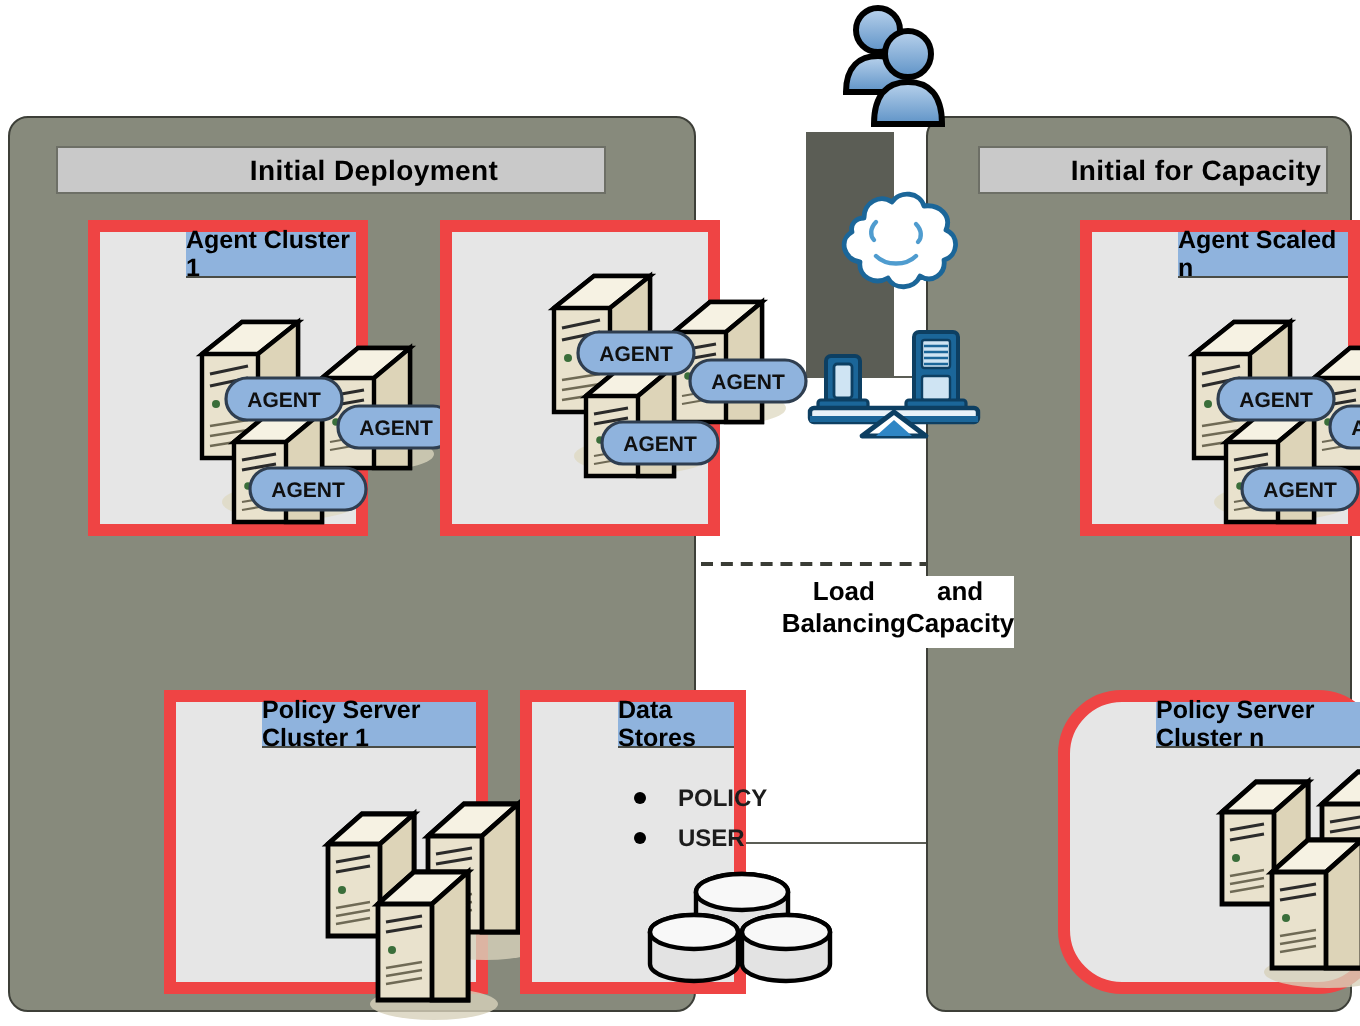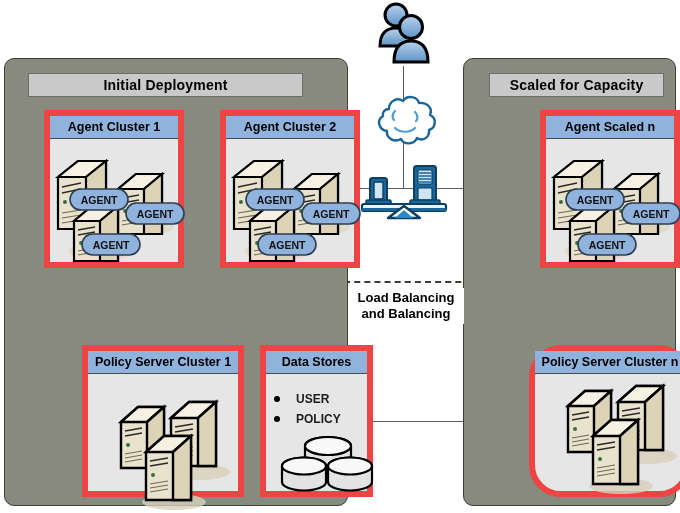--- a/index.html
+++ b/index.html
@@ -6,21 +6,21 @@
     margin: 0; padding: 0;
     background: #ffffff;
   }
   #stage {
     position: relative;
     width: 680px; height: 513px;
     background: #ffffff;
     font-family: "Liberation Sans", sans-serif;
     overflow: hidden;
   }
-  .abs { position: absolute; }
+  .abs { position: absolute; padding-left: 43px; }
 
   
   .panel {
     background: #878a7c;
     border: 1px solid #3d3f38;
     border-radius: 10px;
     box-sizing: border-box;
   }
   .panel-title {
     background: #c9c9c9;
@@ -169,23 +169,20 @@
           <g>
             <rect x="32" y="95" width="58" height="21" rx="10.5" fill="#8fb3dd" stroke="#2f3e50" stroke-width="1.6"></rect>
             <text class="agent-pill-text" x="61" y="109.5" text-anchor="middle">AGENT</text>
           </g>
         </g>
       </svg>
     </div>
   </div>
 
   <div class="abs cluster" style="left:188px; top:110px; width:140px; height:158px;">
-    <div class="cluster-head">
-      <span>Agent Cluster 2</span>
-    </div>
     <div class="cluster-body">
       <svg width="140" height="134" viewBox="0 0 140 134">
         <g>
           <ellipse cx="52" cy="112" rx="34" ry="9" fill="#ded8c0" opacity="0.75"></ellipse>
           <ellipse cx="96" cy="88" rx="28" ry="8" fill="#ded8c0" opacity="0.75"></ellipse>
           <g>
             <polygon points="8,38 28,22 56,22 56,90 36,90 8,90" fill="#e9e2cd" stroke="#000" stroke-width="2.2"></polygon>
             <polygon points="8,38 28,22 56,22 36,38" fill="#f6f2e3" stroke="#000" stroke-width="2.2"></polygon>
             <polygon points="36,38 56,22 56,90 36,90" fill="#ddd4b8" stroke="#000" stroke-width="2.2"></polygon>
             <path d="M12,48 L31,44 M12,54 L31,50" stroke="#2b2b2b" stroke-width="1.6"></path>
@@ -263,22 +260,22 @@
       </svg>
     </div>
   </div>
 
   <div class="abs cluster" style="left:228px; top:345px; width:113px; height:152px;">
     <div class="cluster-head">
       <span>Data Stores</span>
     </div>
     <div class="cluster-body">
       <ul class="bullets" style="margin-top:18px;">
+        <li>POLICY</li>
         <li>USER</li>
-        <li>POLICY</li>
       </ul>
       <svg width="117" height="64" viewBox="0 0 117 64" style="margin-top:2px;">
 
         <g>
           <ellipse cx="62" cy="14" rx="23" ry="9" fill="#f2f2f2" stroke="#000" stroke-width="2.2"></ellipse>
           <path d="M39,14 L39,30 A23,9 0 0 0 85,30 L85,14" fill="#e3e3e3" stroke="#000" stroke-width="2.2"></path>
           <ellipse cx="62" cy="14" rx="23" ry="9" fill="#f8f8f8" stroke="#000" stroke-width="2.2"></ellipse>
         </g>
 
         <g>
@@ -293,21 +290,21 @@
           <ellipse cx="84" cy="34" rx="22" ry="8.5" fill="#f8f8f8" stroke="#000" stroke-width="2.2"></ellipse>
         </g>
       </svg>
     </div>
   </div>
 
   <div class="abs panel" style="left:463px; top:58px; width:213px; height:448px;">
   </div>
 
   <div class="abs panel-title" style="left:489px; top:73px; width:175px; height:24px;">
-    <span>Scaled for Capacity</span>
+    <span>Initial for Capacity</span>
   </div>
 
   <div class="abs cluster" style="left:508px; top:110px; width:140px; height:158px;">
     <div class="cluster-head">
       <span>Agent Scaled n</span>
     </div>
     <div class="cluster-body">
       <svg width="140" height="134" viewBox="0 0 140 134">
         <g>
           <ellipse cx="52" cy="112" rx="34" ry="9" fill="#ded8c0" opacity="0.75"></ellipse>
@@ -439,18 +436,18 @@
       </g>
 
       <rect x="4" y="44" width="84" height="7" rx="2" fill="#e8f2f9" stroke="#0d3f62" stroke-width="2.2"></rect>
       <rect x="4" y="48" width="84" height="3" fill="#1b6699"></rect>
 
       <polygon points="46,46 62,58 30,58" fill="#ffffff" stroke="#0d3f62" stroke-width="2.4" stroke-linejoin="round"></polygon>
       <polygon points="46,50 55,58 37,58" fill="#2f86c5"></polygon>
     </svg>
   </div>
 
-  <div class="abs lb-label" style="left:348px; top:288px; width:116px; height:36px; display:flex; flex-direction:column; justify-content:center;">
+  <div class="abs lb-label" style="left:348px; top:288px; width:116px; height:36px; display:flex; flex-direction:row; justify-content:center;">
     <div>Load Balancing</div>
-    <div>and Balancing</div>
+    <div>and Capacity</div>
   </div>
 
 </div>
 
 </body></html>

